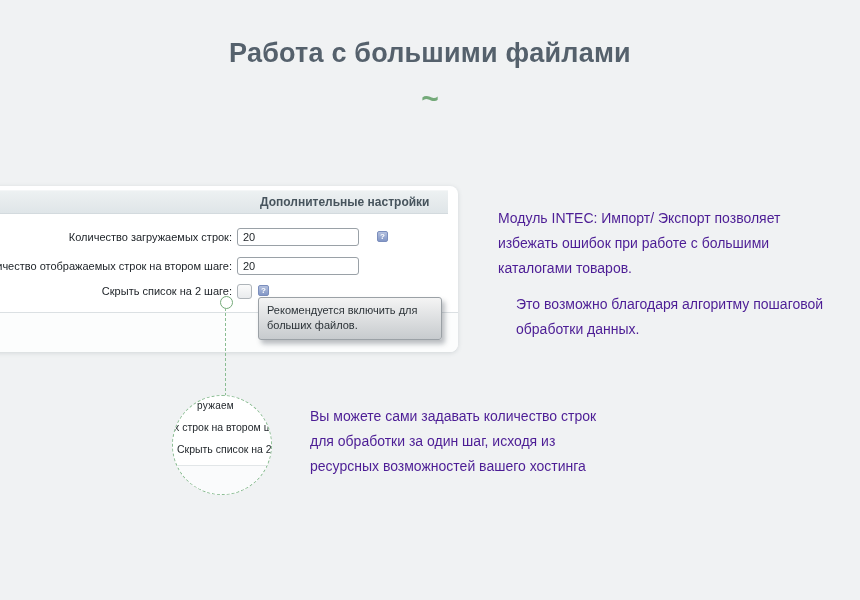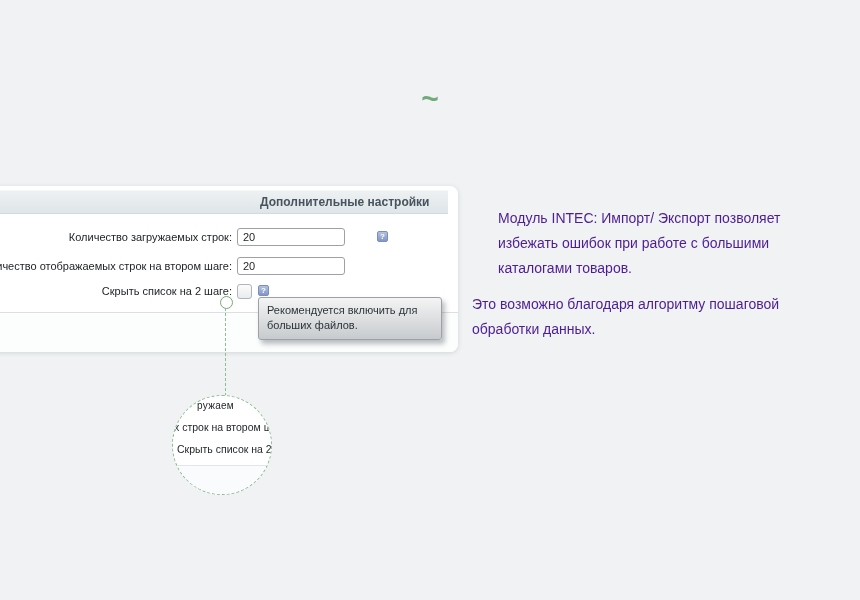--- a/index.html
+++ b/index.html
@@ -30,21 +30,21 @@
   }
   .form-header-label{
     position:absolute;left:290px;top:0;height:15px;line-height:22px;
     font-size:12px;font-weight:bold;color:#47545d;white-space:nowrap;
   }
   .form-row-label{
     position:absolute;left:0;width:262px;text-align:right;
     font-size:11px;color:#21262b;line-height:18px;white-space:nowrap;
   }
   .form-input{
-    position:absolute;left:267px;width:108px;height:18px;
+    position:absolute;left:267px;width:122px;height:18px;
     border:1px solid #9aa1a7;border-radius:3px;background:#fff;
     font-family:"Liberation Sans",sans-serif;font-size:11px;color:#1d2226;
     padding:0 0 0 5px;box-sizing:border-box;outline:none;
   }
   .form-checkbox{
     position:absolute;left:267px;width:13px;height:13px;
     border:1px solid #aeb4b9;border-radius:3px;
     background:linear-gradient(#fbfbfb,#e9ebed);
   }
   .help-icon{
@@ -89,28 +89,29 @@
   .mag-line1{top:4px;left:24px;font-size:10px;font-weight:normal;letter-spacing:.3px;}
   .mag-line2{top:25px;left:1px;font-size:10.5px;}
   .mag-line3{top:47px;left:4px;font-size:10.5px;}
   .mag-divider{position:absolute;top:69px;left:0;width:100px;border-top:1px solid #e2e6e8;}
   .mag-footer{position:absolute;top:70px;left:0;width:100px;height:30px;background:#fafbfc;}
   
   .copy{
     position:absolute;color:#4c1d95;font-size:14px;line-height:25px;
   }
   .copy-1{left:498px;top:206px;width:312px;}
-  .copy-2{left:472px;top:292px;width:312px;}
+  .copy-2{left:516px;top:292px;width:312px;}
   .copy-3{left:310px;top:404px;width:300px;}
 </style>
 </head>
 <body>
 
 <div id="screen">
 
+  <div class="page-title">Работа с большими файлами</div>
   <div class="divider-tilde">~</div>
 
   <div class="form-card">
     <div class="form-header">
       <span class="form-header-label">Дополнительные настройки</span>
     </div>
 
     <div class="form-row-label" style="top:42px;">Количество загружаемых строк:</div>
     <input class="form-input" style="top: 42px;" type="text" value="20">
     <div class="help-icon" style="left:407px;top:45px;">?</div>
@@ -133,14 +134,15 @@
   <div class="magnifier">
     <div class="mag-line mag-line1">ружаем</div>
     <div class="mag-line mag-line2">х строк на втором ша</div>
     <div class="mag-line mag-line3">Скрыть список на 2 шаге</div>
     <div class="mag-divider"></div>
     <div class="mag-footer"></div>
   </div>
 
   <div class="copy copy-1">Модуль INTEC: Импорт/ Экспорт позволяет избежать ошибок при работе с большими каталогами товаров.</div>
   <div class="copy copy-2">Это возможно благодаря алгоритму пошаговой обработки данных.</div>
+  <div class="copy copy-3">Вы можете сами задавать количество строк для обработки за один шаг, исходя из ресурсных возможностей вашего хостинга</div>
 
 </div>
 
 </body></html>

